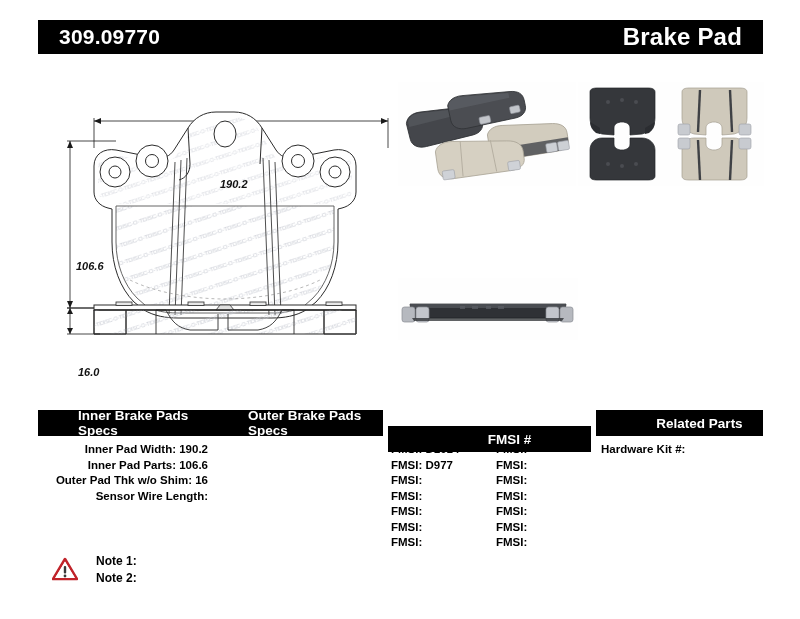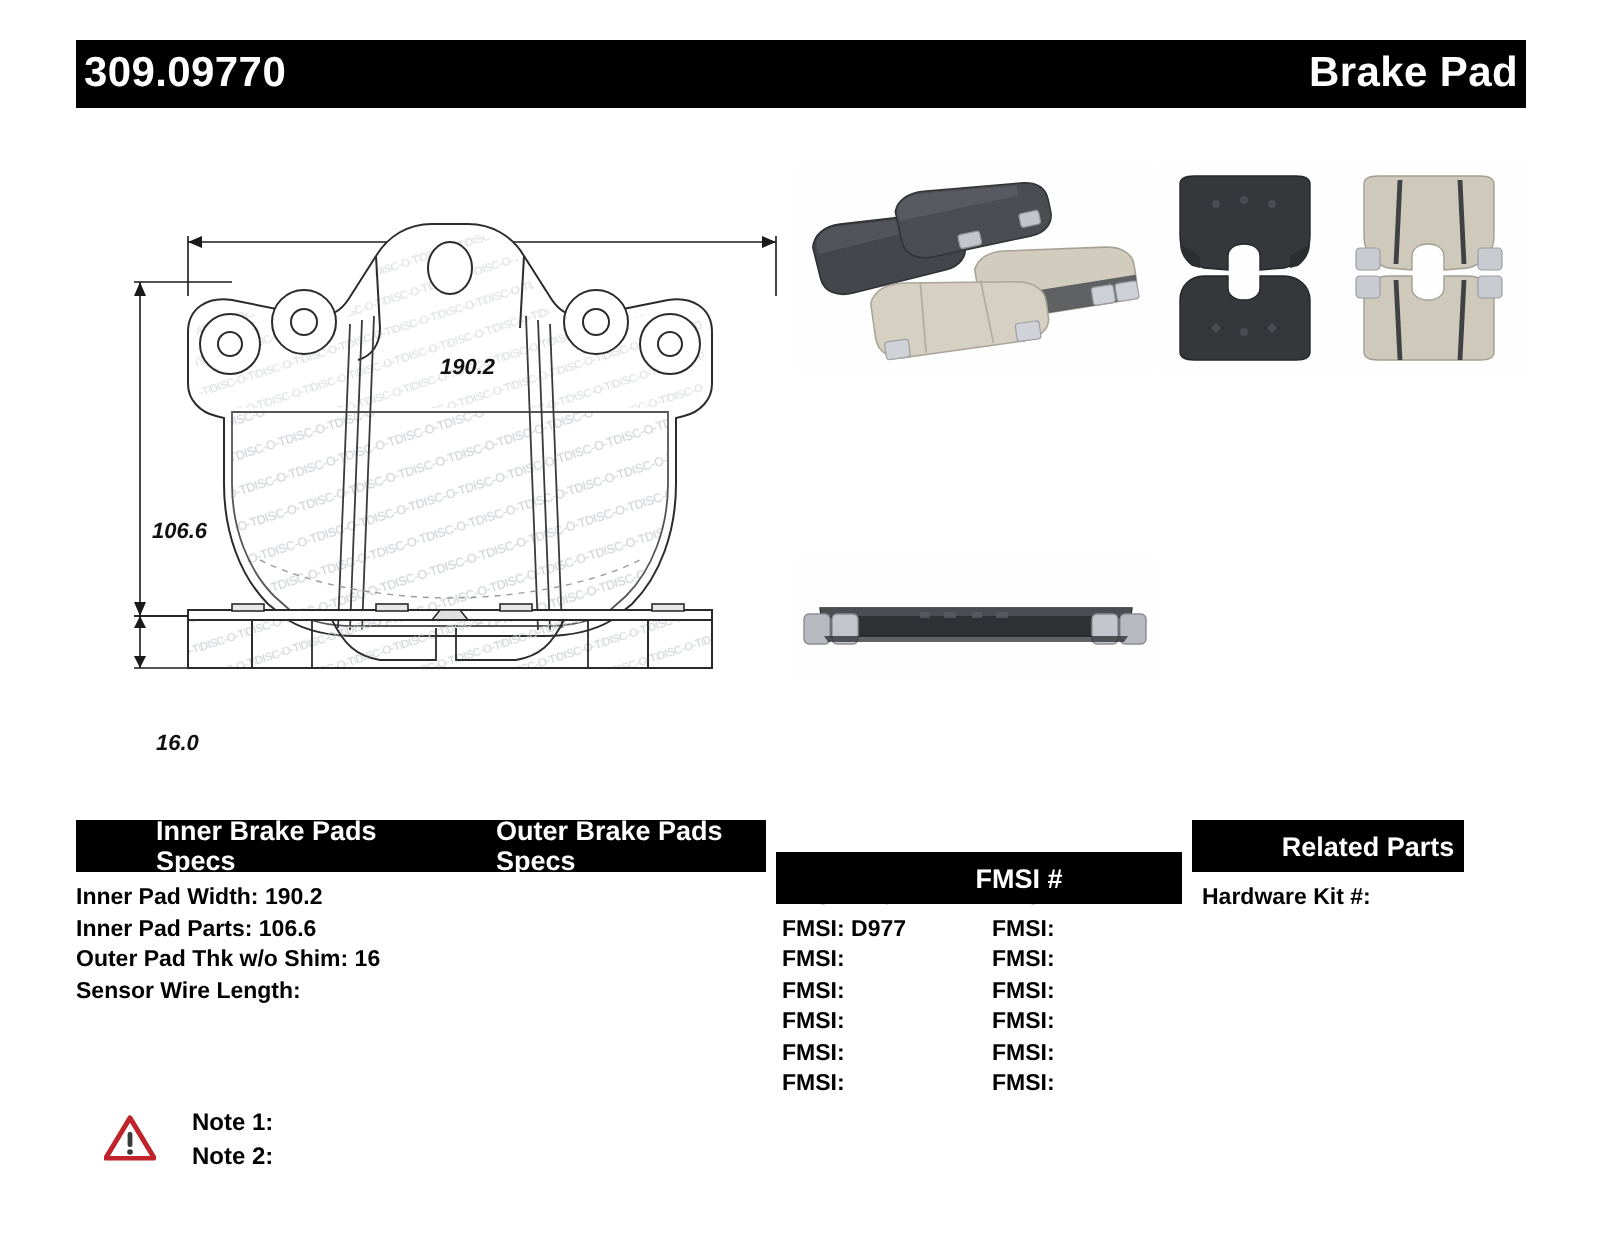--- a/index.html
+++ b/index.html
@@ -11,24 +11,24 @@
     overflow:hidden;
     position:relative;
   }
   .page{position:absolute;left:0;top:0;width:800px;height:619px;}
 
   
   .header-bar{
     position:absolute;left:38px;top:20px;width:725px;height:34px;
     background:#000;color:#fff;
     display:flex;align-items:center;justify-content:space-between;
-    padding:0 4px;box-sizing:border-box;
+    padding:0 21px;box-sizing:border-box;
   }
   .header-part{font-size:21px;font-weight:bold;letter-spacing:0.2px;}
-  .header-title{font-size:21px;font-weight:bold;letter-spacing:0.2px;}
+  .header-title{font-size:24px;font-weight:bold;letter-spacing:0.2px;}
 
   
   .drawing{position:absolute;left:38px;top:66px;width:360px;height:310px;}
   .dim-label{
     position:absolute;font-size:11px;font-weight:bold;font-style:italic;
     color:#111;white-space:nowrap;
   }
   .dim-width{left:182px;top:112px;}
   .dim-height{left:38px;top:194px;}
   .dim-thk{left:40px;top:300px;text-align:right;}
@@ -46,25 +46,25 @@
     background:#000;color:#fff;
     font-size:13.5px;font-weight:bold;
     display:flex;align-items:center;justify-content:center;
     height:26px;box-sizing:border-box;padding-left:40px;
   }
   .th-inner{width:170px;}
   .th-outer{width:175px;}
   .th-gap{width:5px;background:#fff;}
   .th-fmsi{width:203px;margin-top:16px;}
   .th-gap2{width:5px;background:#fff;}
-  .th-related{width:136px;}
+  .th-related{width:167px;}
 
   .tbody{position:relative;height:130px;}
   .col{position:absolute;top:6px;}
-  .col-inner{left:0px;width:170px;}
+  .col-inner{left:0px;width:170px;text-align:right;}
   .col-outer{left:175px;width:175px;text-align:right;}
   .col-fmsi-a{left:353px;width:100px;text-align:left;}
   .col-fmsi-b{left:458px;width:100px;text-align:left;}
   .col-related{left:563px;width:180px;text-align:left;}
 
   .spec-row{font-size:11.5px;font-weight:bold;line-height:15.5px;white-space:nowrap;}
   .spec-val{font-weight:bold;}
 
   
   .notes{position:absolute;left:52px;top:553px;display:flex;align-items:flex-start;justify-content:space-between;}

